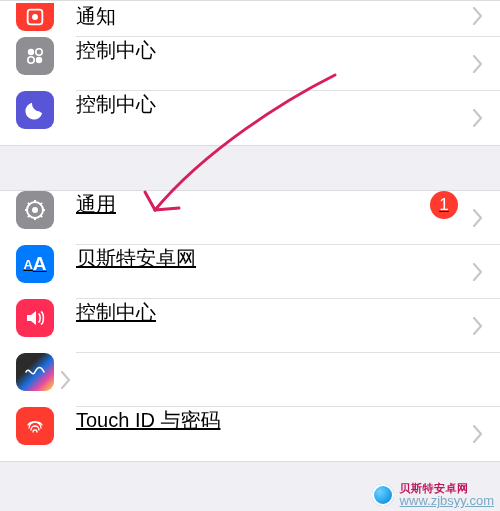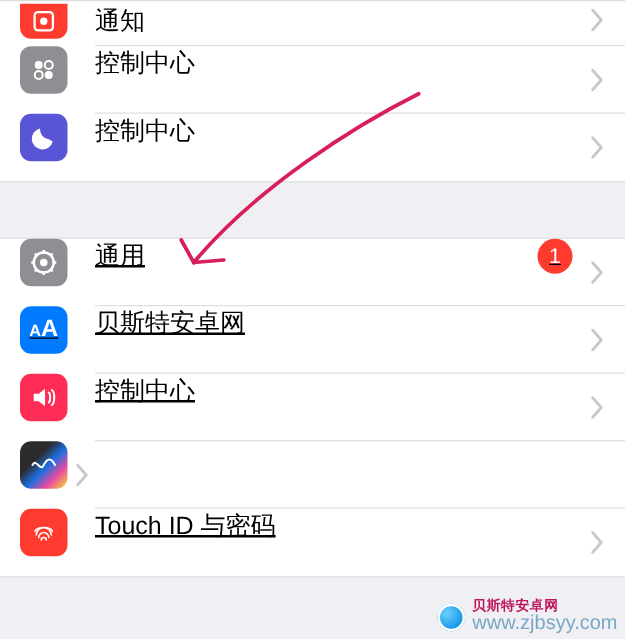--- a/index.html
+++ b/index.html
@@ -32,21 +32,21 @@
   .ic-touchid { background: #ff3b30; }
   
   .annotation { position: absolute; left: 135px; top: 70px; width: 210px; height: 155px; pointer-events: none; }
   .annotation svg { width: 100%; height: 100%; overflow: visible; }
   .annotation path { stroke: #d81e5b; stroke-width: 3; fill: none; stroke-linecap: round; }
   
   .watermark { position: absolute; right: 6px; bottom: 4px; display: flex; align-items: center; gap: 6px; }
   .watermark .logo { width: 22px; height: 22px; border-radius: 50%; background: radial-gradient(circle at 35% 35%, #6fd0ff 0%, #1a9be8 60%, #0b7cc4 100%); box-shadow: 0 0 0 2px #fff inset; }
   .watermark .txt { display:flex; flex-direction:column; line-height:1; }
   .watermark .t1 { font-size: 11px; color:#be185d; font-weight:700; letter-spacing:0.5px; }
-  .watermark .t2 { font-size: 16px; color:#7aa8c4; }
+  .watermark .t2 { font-size: 13px; color:#7aa8c4;text-decoration:underline; }
 </style>
 </head>
 <body>
 
 <div class="page">
 
   <div class="group first">
     <div class="row">
       <div class="icon-box ic-notifications">
         <svg viewBox="0 0 24 24" width="22" height="22">

